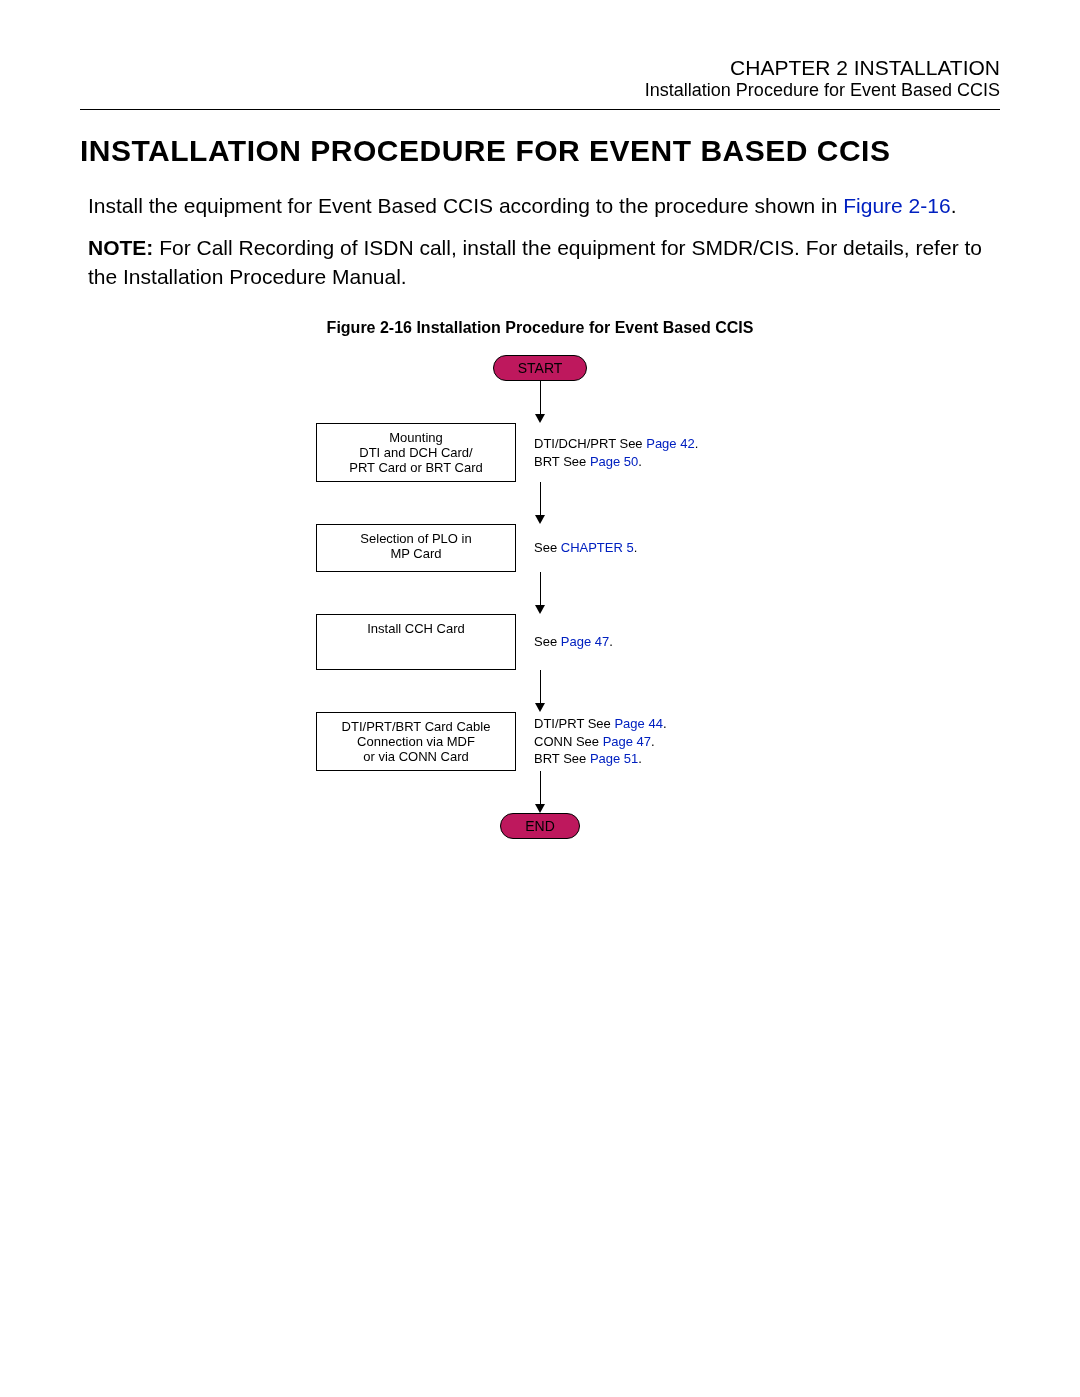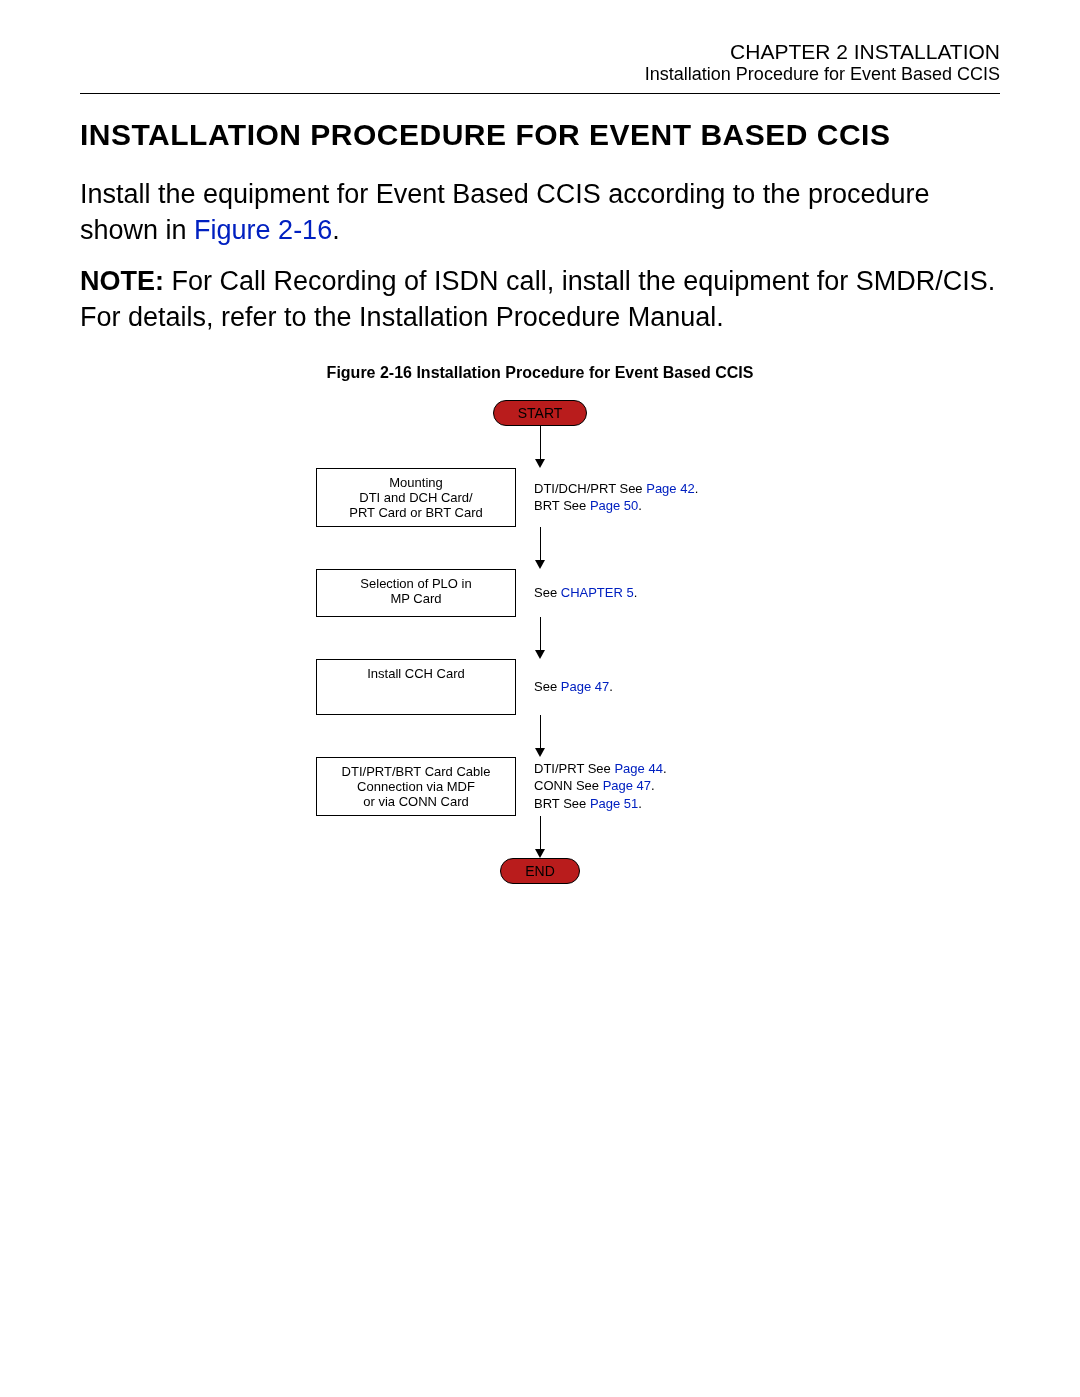--- a/index.html
+++ b/index.html
@@ -4,21 +4,21 @@
 <style>
   body {
     margin: 0;
     padding: 0;
     background: #fff;
     font-family: Arial, Helvetica, sans-serif;
     color: #000;
     width: 1080px;
   }
   .page {
-    padding: 40px 80px 40px 80px;
+    padding: 56px 80px 40px 80px;
     box-sizing: border-box;
     width: 1080px;
     min-height: 1397px;
     position: relative;
   }
   .header-right {
     text-align: right;
     margin-bottom: 8px;
   }
   .chapter-line {
@@ -37,22 +37,22 @@
     border-top: 1.5px solid #000;
     margin: 0 0 6px 0;
   }
   h1.section-title {
     font-size: 30px;
     font-weight: bold;
     letter-spacing: 0.5px;
     margin: 18px 0 24px 0;
   }
   p.body {
-    font-size: 27px;
-    margin: 0 0 14px 0;
+    font-size: 21px;
+    margin: 0 0 14px 8px;
     line-height: 1.35;
   }
   .indent {
     margin-left: 36px;
   }
   .note-label {
     font-weight: bold;
   }
   .link {
     color: #0020c0;
@@ -75,21 +75,21 @@
   }
   .flow-row {
     display: flex;
     align-items: center;
   }
   .terminator {
     border: 1.5px solid #000;
     border-radius: 16px;
     padding: 4px 24px;
     font-size: 14px;
-    background: #b91c1c;
+    background: #be185d;
   }
   .process {
     border: 1.5px solid #000;
     width: 200px;
     min-height: 48px;
     font-size: 13px;
     text-align: center;
     display: flex;
     flex-direction: column;
     padding: 6px 4px;

